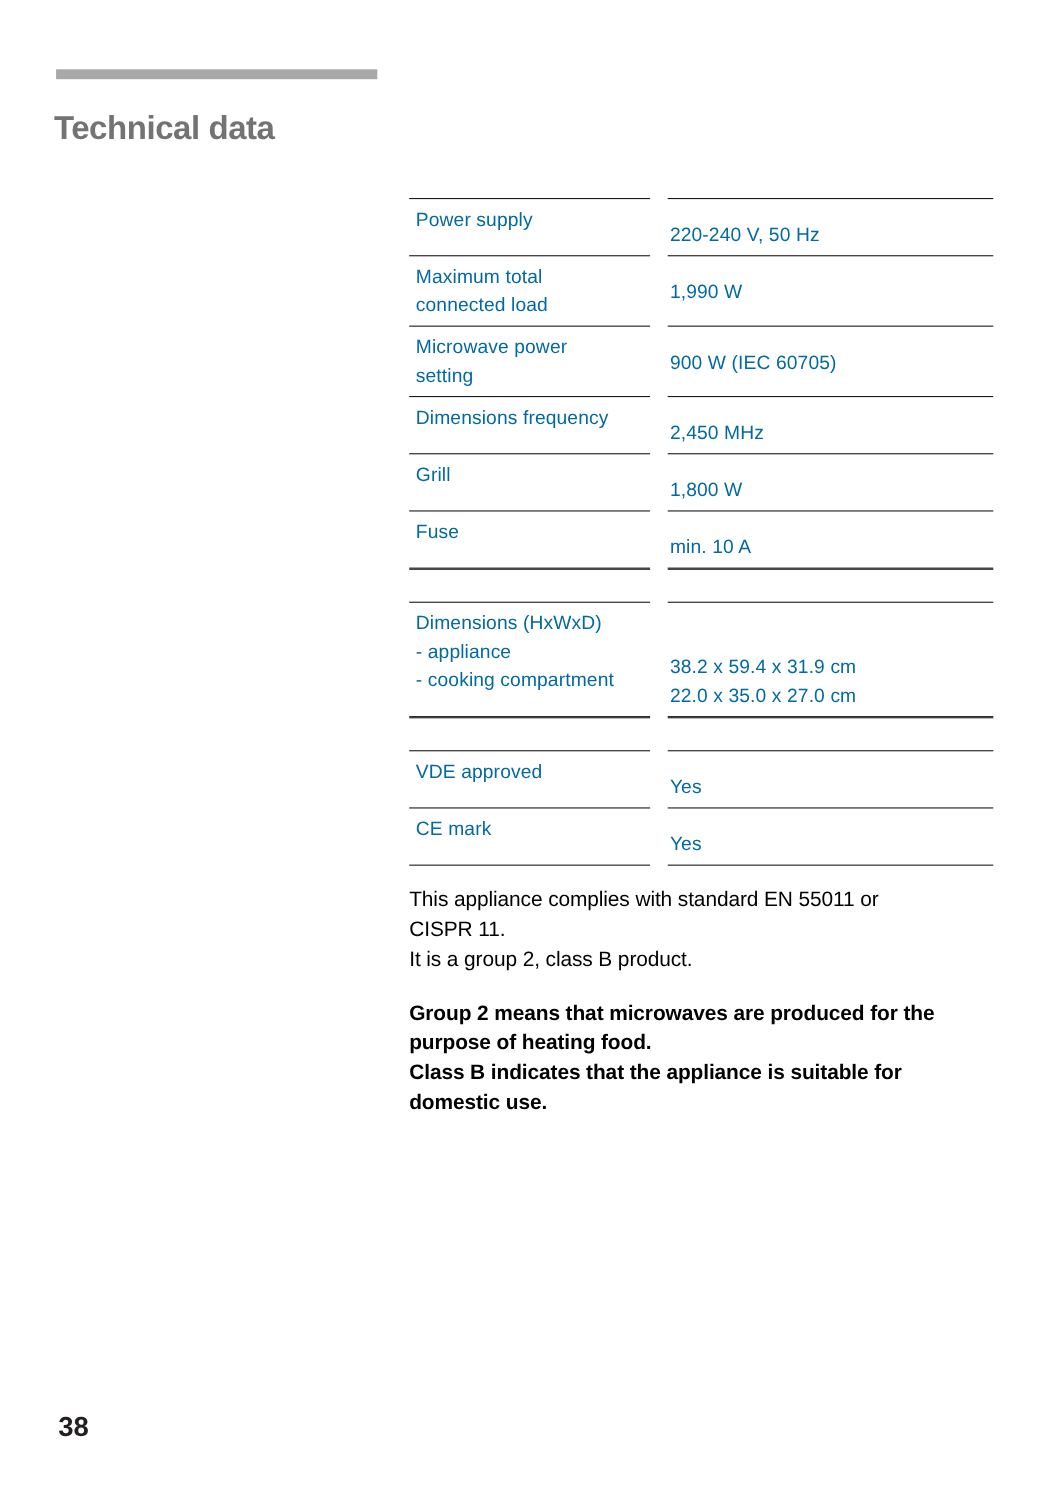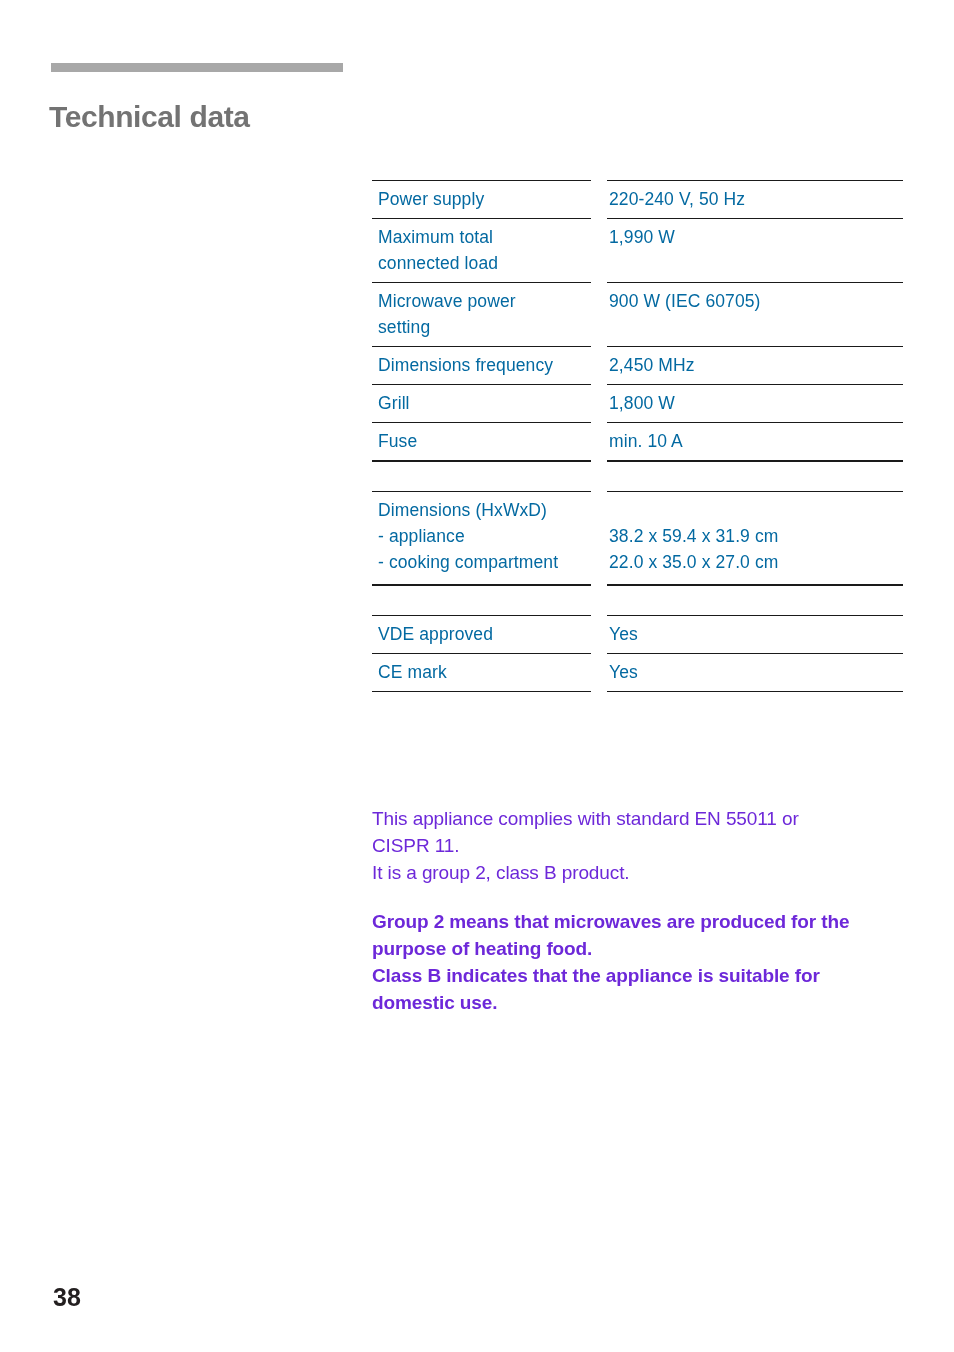--- a/index.html
+++ b/index.html
@@ -56,21 +56,21 @@
     letter-spacing: 0.1px;
   }
   .cell-label {
     width: 219px;
     padding: 5px 4px 6px 6px;
     border-top: 1.4px solid #1a1a1a;
   }
   .cell-value {
     flex: 1 1 auto;
     margin-left: 16px;
-    padding: 5px 4px 6px 2px;
+    padding: 19px 4px 6px 2px;
     border-top: 1.4px solid #1a1a1a;
   }
   
   .spec-row.last .cell-label,
   .spec-row.last .cell-value {
     border-bottom: 1.4px solid #1a1a1a;
   }
   
   .spec-row.spacer .cell-label,
   .spec-row.spacer .cell-value {
@@ -82,21 +82,21 @@
   .cell.block { min-height: 94px; }
 
   
   .body-copy {
     position: absolute;
     left: 372px;
     top: 805px;
     width: 535px;
     font-size: 19px;
     line-height: 27px;
-    color: #6d28d9;
+    color: #000000;
     letter-spacing: -0.1px;
   }
   .body-copy p {
     margin: 0;
   }
   .body-copy p + p {
     margin-top: 22px;
     font-weight: bold;
   }
 

